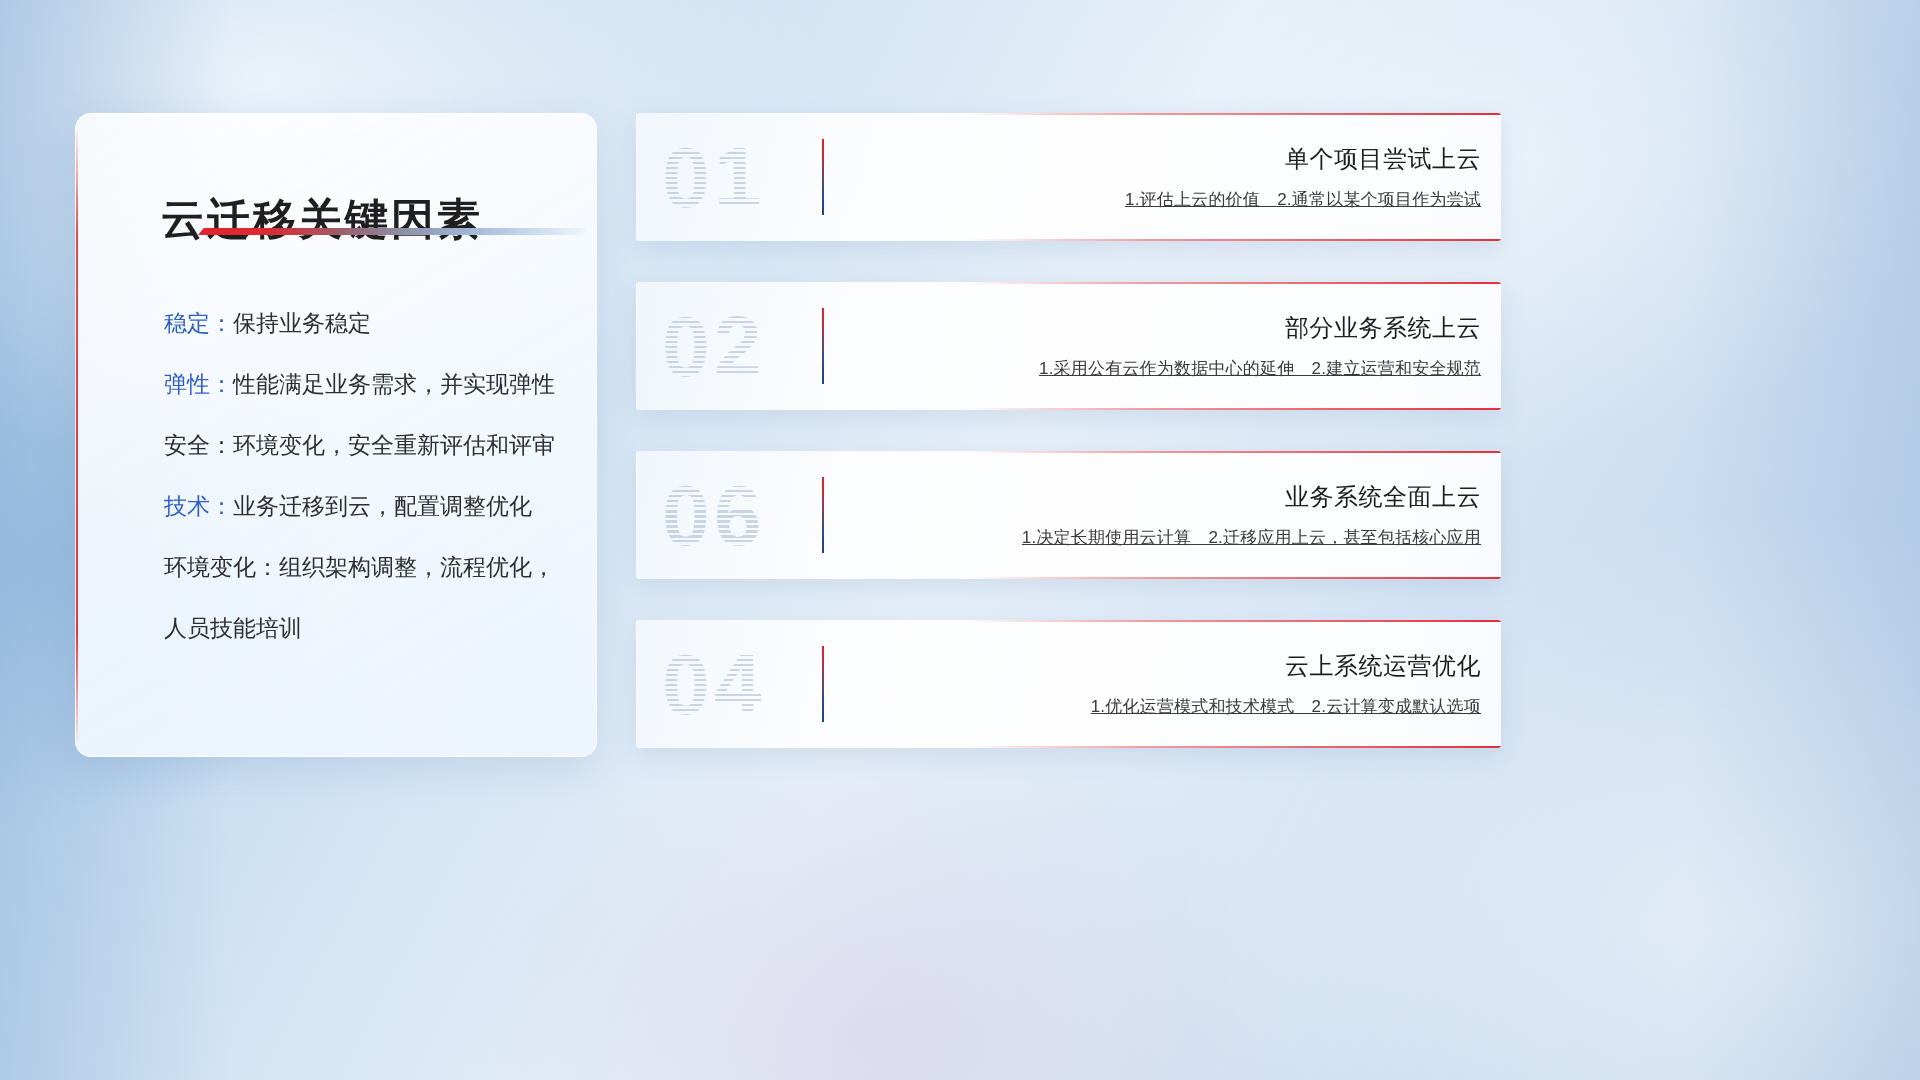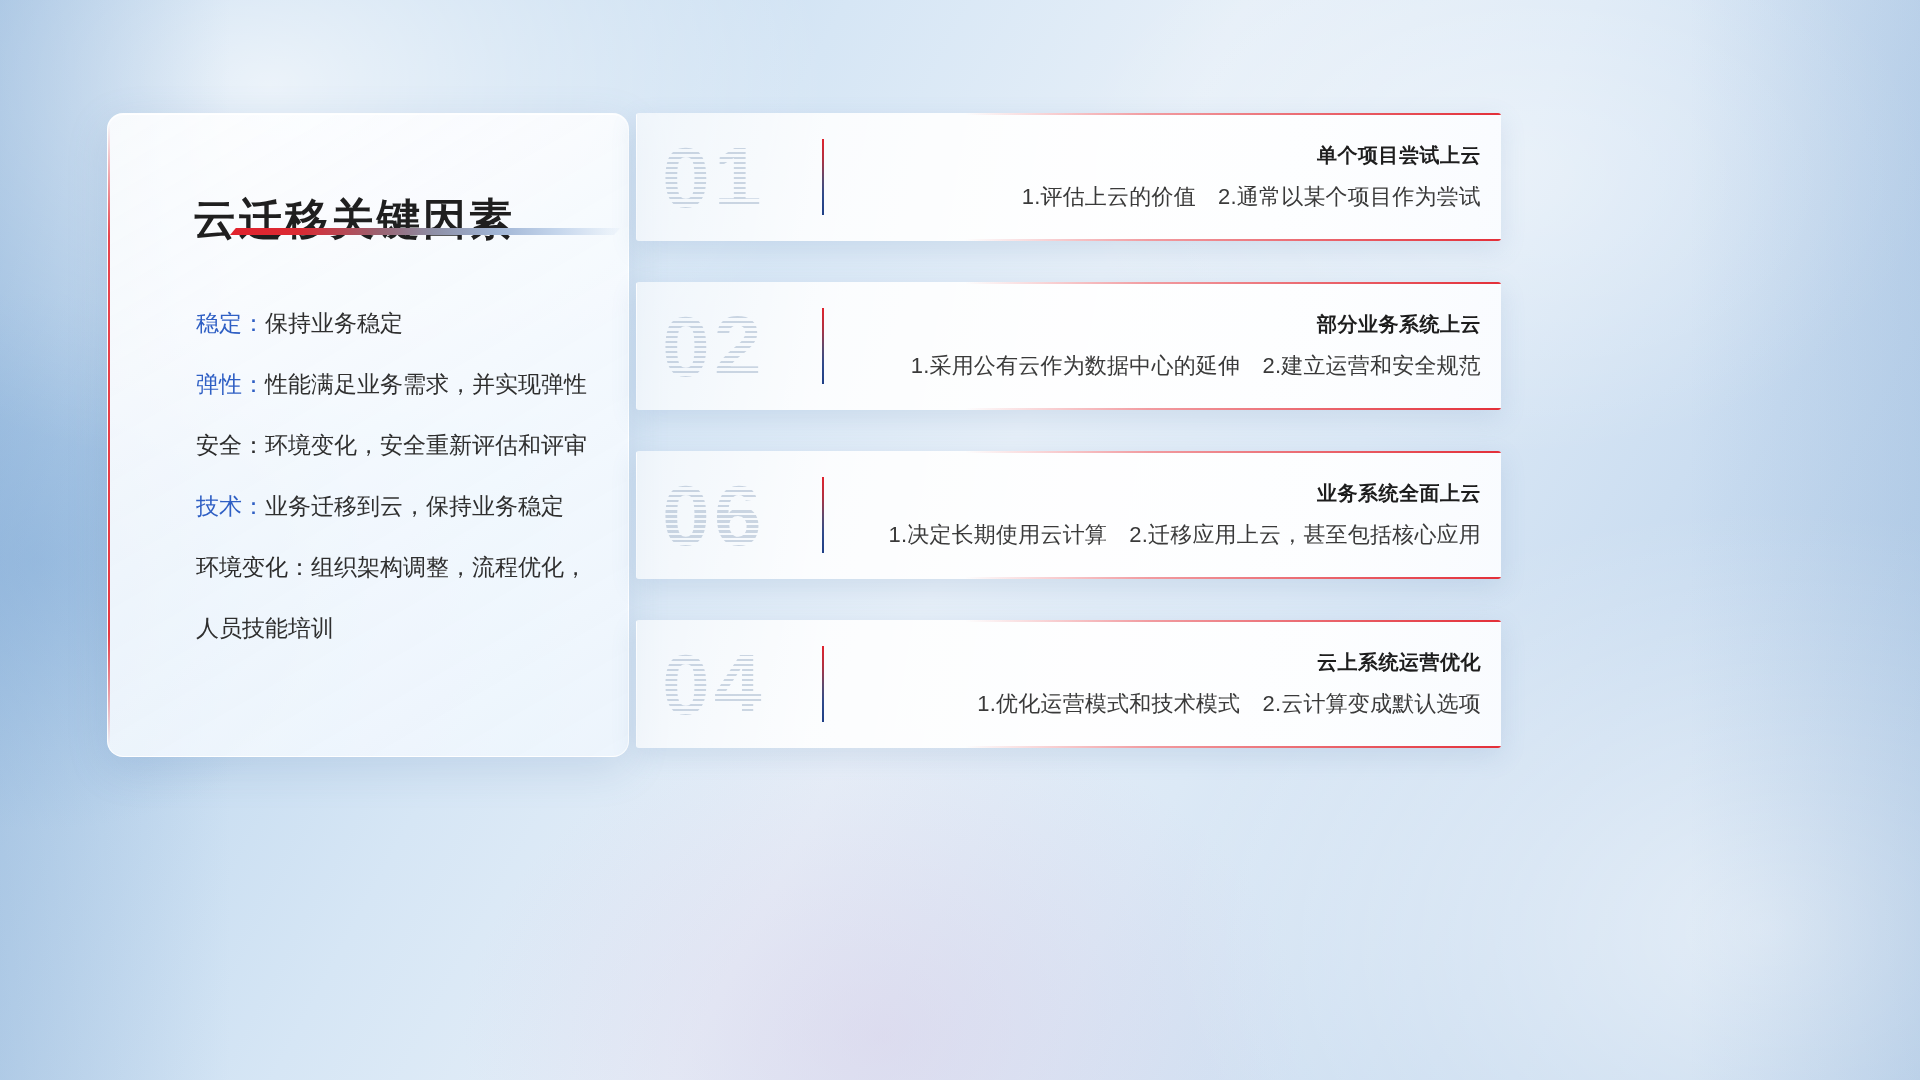--- a/index.html
+++ b/index.html
@@ -36,21 +36,20 @@
   }
 
   
   #left-panel{
     position:absolute;left:75px;top:113px;width:520px;height:642px;
     border-radius:16px;
     background:linear-gradient(150deg, rgba(255,255,255,.86) 0%, rgba(252,253,255,.90) 28%, rgba(247,251,255,.88) 55%, rgba(239,246,253,.84) 100%);
     border:1px solid rgba(255,255,255,.85);
     box-shadow:0 12px 40px rgba(90,130,175,.18), inset 0 1px 0 rgba(255,255,255,.9);
     overflow:hidden;
-    margin-left:32px;
   }
   #left-panel .edge-red{
     position:absolute;left:0;top:10px;bottom:10px;width:2px;
     background:linear-gradient(180deg, rgba(226,36,46,0) 0%, rgba(226,36,46,.85) 18%, rgba(226,36,46,.9) 82%, rgba(226,36,46,0) 100%);
   }
   .panel-title{
     position:absolute;left:85px;top:48px;
     font-size:43px;font-weight:bold;letter-spacing:3px;color:#1f1f1f;
     white-space:nowrap;
   }
@@ -97,22 +96,22 @@
       rgba(255,255,255,0) 2px, rgba(255,255,255,0) 5px);
     -webkit-text-fill-color:transparent;
     user-select:none;
   }
   .card-divider{
     position:absolute;left:186px;top:26px;bottom:26px;width:2px;
     background:linear-gradient(180deg,#e1232e 0%,#b33040 26%,#5c4a6e 52%,#2f4a8c 74%,#1f3f86 100%);
   }
   .card-body{position:absolute;left:212px;top:0;right:20px;height:100%;
     display:flex;flex-direction:column;justify-content:center;}
-  .card-title{font-size:20px;font-weight:bold;color:#1d1d1d;letter-spacing:.5px;margin-bottom:13px;}
-  .card-sub{font-size:22px;color:#3a3a3a;letter-spacing:.2px;white-space:pre;}
+  .card-title{font-size:24px;font-weight:normal;color:#1d1d1d;letter-spacing:.5px;margin-bottom:13px;}
+  .card-sub{font-size:17px;color:#3a3a3a;letter-spacing:.2px;white-space:pre;text-decoration:underline;}
 </style>
 </head>
 <body>
 
 <div id="bg">
   <div class="layer bg-base"></div>
   <div class="layer bg-glow-4"></div>
   <div class="layer bg-glow-1"></div>
   <div class="layer bg-glow-5"></div>
   <div class="layer bg-glow-3"></div>
@@ -129,21 +128,21 @@
     <div class="kv-row">
       <span class="kv-key blue">稳定：</span><span class="kv-val">保持业务稳定</span>
     </div>
     <div class="kv-row">
       <span class="kv-key blue">弹性：</span><span class="kv-val">性能满足业务需求，并实现弹性</span>
     </div>
     <div class="kv-row">
       <span class="kv-key dark">安全：</span><span class="kv-val">环境变化，安全重新评估和评审</span>
     </div>
     <div class="kv-row">
-      <span class="kv-key blue">技术：</span><span class="kv-val">业务迁移到云，保持业务稳定</span>
+      <span class="kv-key blue">技术：</span><span class="kv-val">业务迁移到云，配置调整优化</span>
     </div>
     <div class="kv-row">
       <span class="kv-key dark">环境变化：</span><span class="kv-val">组织架构调整，流程优化，</span>
     </div>
     <div class="kv-row">
       <span class="kv-key dark"></span><span class="kv-val">人员技能培训</span>
     </div>
   </div>
 </section>
 

